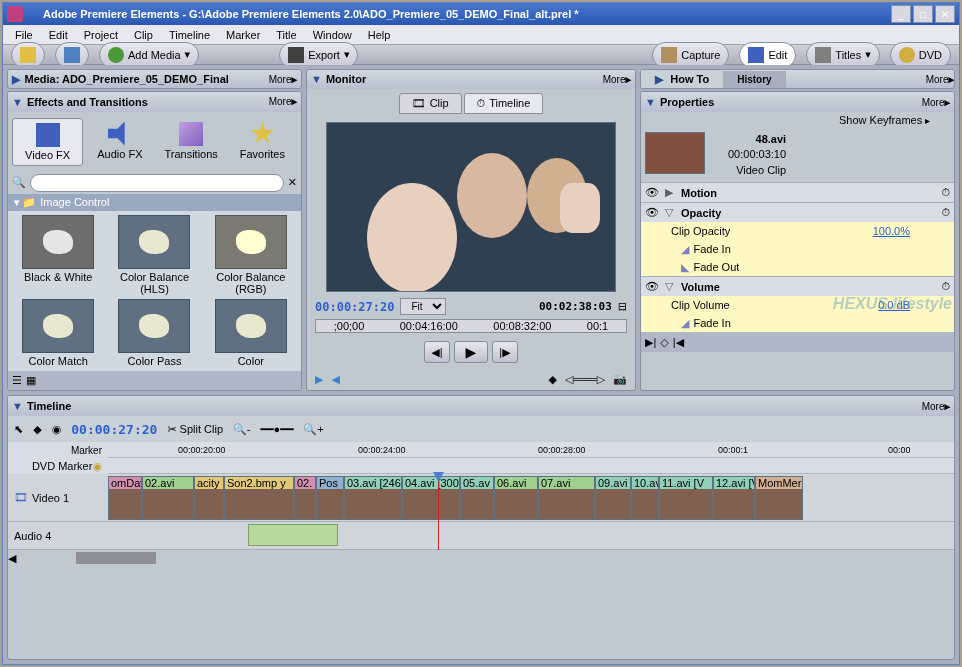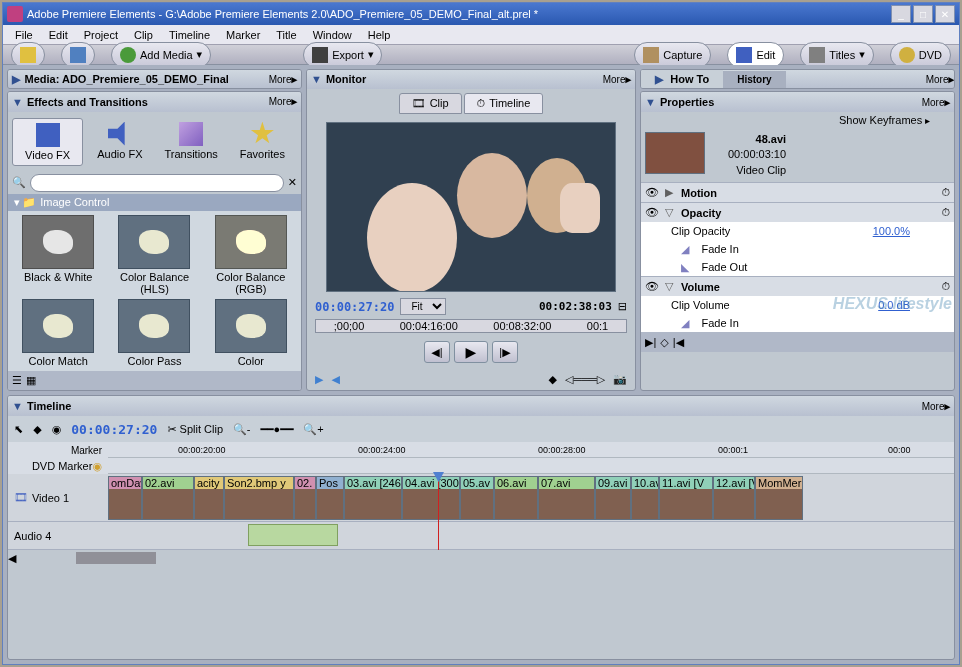--- a/index.html
+++ b/index.html
@@ -1,25 +1,25 @@
 <!DOCTYPE html>
 <html><head>
 <meta charset="utf-8">
 <style>
 * { margin:0; padding:0; box-sizing:border-box; font-family:Tahoma,Arial,sans-serif; font-size:11px; }
 body { background:#a8a090; width:962px; height:667px; overflow:hidden; }
 .window { width:958px; height:663px; margin:2px; background:#c8c8d0; border:1px solid #6080c0; display:flex; flex-direction:column; }
 .titlebar { height:22px; background:linear-gradient(#4a78d0,#2a58b0); display:flex; align-items:center; padding:0 4px; color:#fff; }
 .titlebar-icon { width:16px; height:16px; background:#c04080; border-radius:2px; margin-right:4px; }
-.titlebar-text { flex:1; font-weight:normal; }
+.titlebar-text { flex:1; font-weight:bold;margin-left:16px; }
 .titlebar-btns { display:flex; gap:2px; }
 .titlebar-btn { width:20px; height:18px; background:#d8d8e0; border:1px solid #8090b0; display:flex; align-items:center; justify-content:center; font-size:10px; cursor:pointer; }
 .menubar { height:20px; background:#e8e8f0; display:flex; align-items:center; padding:0 4px; border-bottom:1px solid #a0a0b0; }
 .menu-item { padding:2px 8px; cursor:pointer; }
-.toolbar { height:20px; background:linear-gradient(#d0d0d8,#b0b0c0); display:flex; align-items:center; padding:4px 8px; gap:16px; border-bottom:1px solid #8890a0; }
+.toolbar { height:20px; background:linear-gradient(#d0d0d8,#b0b0c0); display:flex; align-items:center; padding:4px 8px; gap:10px; border-bottom:1px solid #8890a0; }
 .tb-btn { height:26px; padding:3px 8px; background:linear-gradient(#e8e8f0,#c8c8d8); border:1px solid #8890a0; border-radius:13px; display:flex; align-items:center; gap:4px; cursor:pointer; }
 .tb-btn.green .ico { background:#4a9a3a; border-radius:50%; }
 .tb-btn.active { background:#fff; }
 .ico { width:16px; height:16px; display:inline-block; }
 .ico-open { background:#e0c040; }
 .ico-save { background:#5080c0; }
 .spacer { flex:1; }
 .main-area { flex:1; display:flex; flex-direction:column; background:#a8b0c0; }
 .panels-row { height:330px; display:flex; gap:4px; padding:4px; }
 .left-col { width:295px; display:flex; flex-direction:column; gap:2px; }
@@ -58,21 +58,21 @@
 .howto-tab { padding:3px 14px; background:#a8b0c0; cursor:pointer; font-size:10px; }
 .howto-tab.active { background:#c8d0d8; }
 .show-kf { text-align:right; font-size:10px; padding:2px 24px; cursor:pointer; }
 .clip-info { display:flex; gap:23px; padding:4px;text-align:right; }
 .clip-thumb { width:60px; height:42px; background:#805040; border:1px solid #607080; }
 .clip-meta { font-size:10px; line-height:1.4; }
 .prop-row { display:flex; align-items:center; height:20px; border-top:1px solid #a8b0c0; padding:0 4px; gap:6px; background:#d8dde5; }
 .prop-row .tri { width:10px; color:#606060; }
 .prop-row .eye { width:14px; }
 .prop-row .name { flex:1; font-weight:bold; }
-.prop-sub { display:flex; align-items:center; height:18px; padding:0 4px 0 30px; gap:8px; background:#ffffff; font-size:10px; }
+.prop-sub { display:flex; align-items:center; height:18px; padding:0 4px 0 30px; background:#fef9c3; font-size:10px; }
 .prop-sub .val { color:#3060d0; text-decoration:underline; margin-left:auto; margin-right:40px; }
 .prop-sub.fade { padding-left:40px; }
 .prop-sub .tri2 { color:#8080c0; margin-right:4px; }
 .timeline-panel { flex:1; margin:0 4px 4px; }
 .tl-toolbar { height:26px; display:flex; align-items:center; padding:0 6px; gap:10px; background:#c8d0d8; }
 .tl-tc { color:#3060d0; font-weight:bold; font-family:monospace; font-size:13px; }
 .tl-btn { cursor:pointer; display:flex; align-items:center; gap:3px; font-size:10px; }
 .tl-ruler-area { display:flex; background:#d8dde5; }
 .tl-labels { width:100px; }
 .tl-label { height:16px; display:flex; align-items:center; justify-content:flex-end; padding-right:6px; font-size:10px; }

